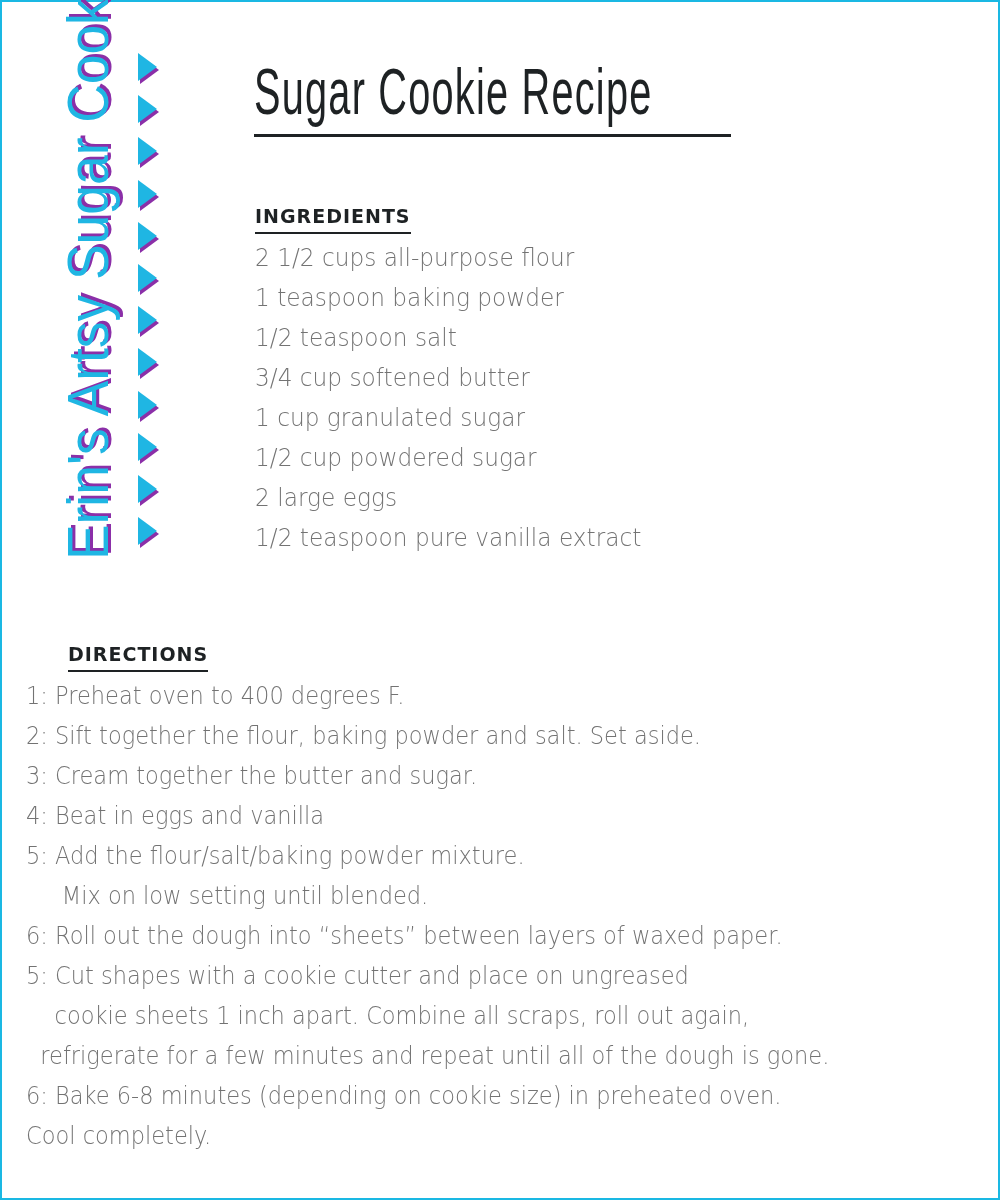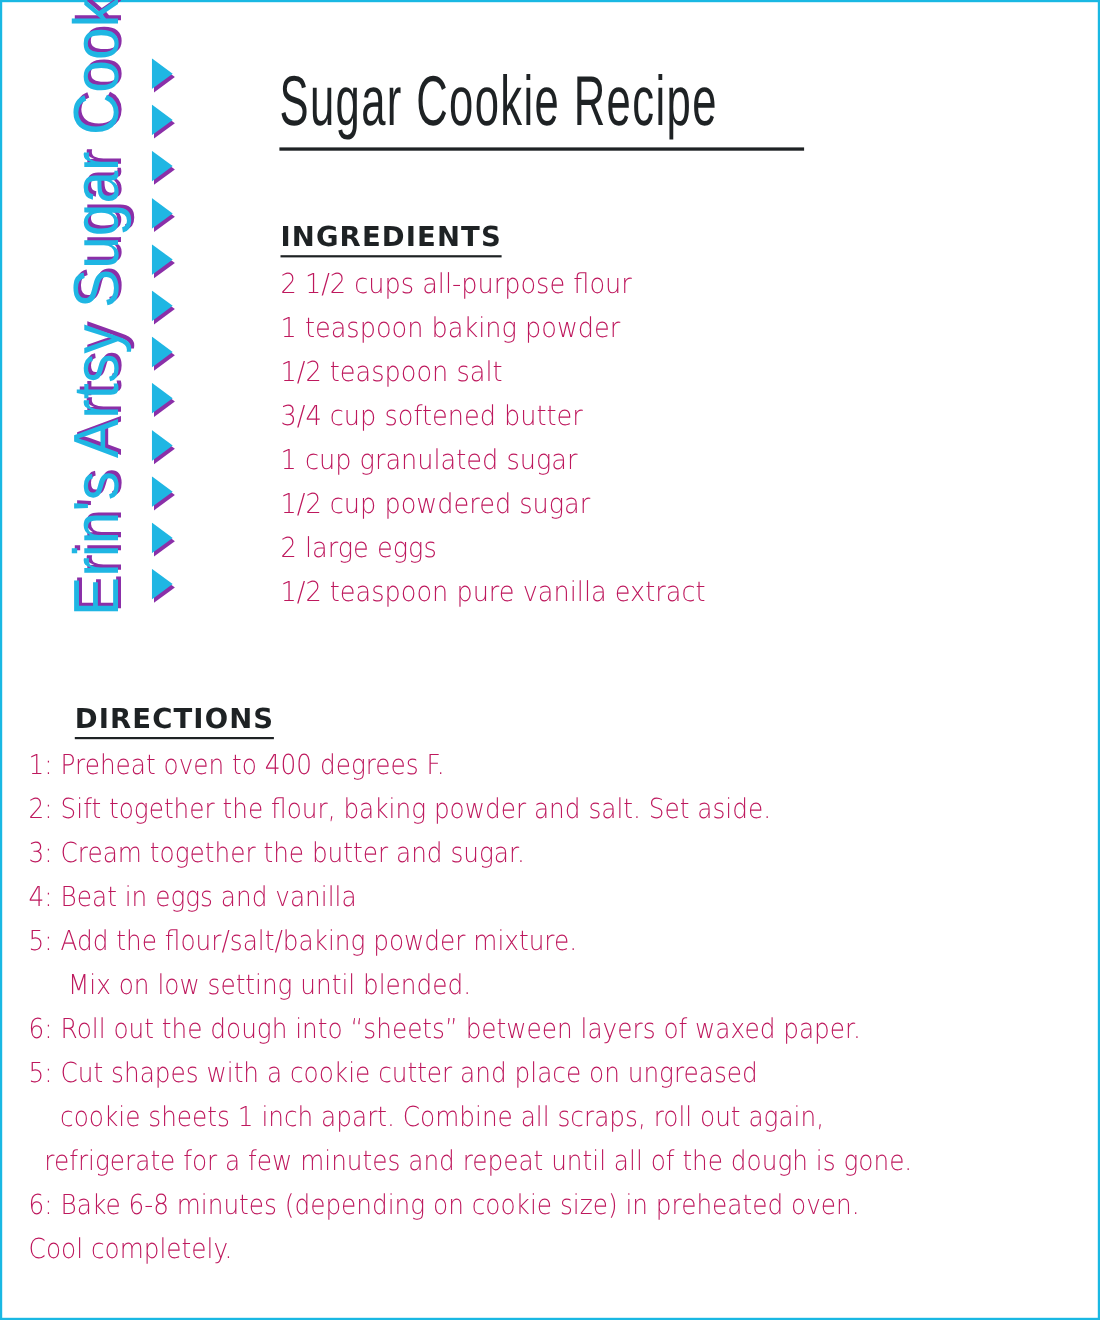--- a/index.html
+++ b/index.html
@@ -53,37 +53,37 @@
       letter-spacing: 2px;
     }
     .title-rule {
       position: absolute; left: 254px; top: 134px;
       width: 477px; height: 3px; background: #1e2224;
     }
     .section-head {
       position: absolute;
       font-family: "DejaVu Sans", sans-serif;
       font-weight: bold;
-      font-size: 25px;
+      font-size: 19px;
       letter-spacing: 1px;
       color: #1e2224;
       border-bottom: 2px solid #1e2224;
       line-height: 32px;
       padding-bottom: 0;
     }
     .ingredients-head { left: 255px; top: 200px; }
     .directions-head { left: 38px; top: 638px; margin-left: 30px; }
     .list {
       position: absolute;
       margin: 0; padding: 0; list-style: none;
       font-family: "DejaVu Sans", sans-serif;
       font-weight: 200;
       font-size: 25px;
       line-height: 40px;
-      color: #be185d;
+      color: #737373;
       white-space: nowrap;
     }
     .ingredients-list { left: 255px; top: 238px; }
     .directions-list { left: 26px; top: 676px; }
     .list li { height: 40px; transform: scaleX(0.93); transform-origin: 0 50%; }
     .directions-list li { transform: scaleX(0.90); }
   </style>
 </head>
 <body>
 

